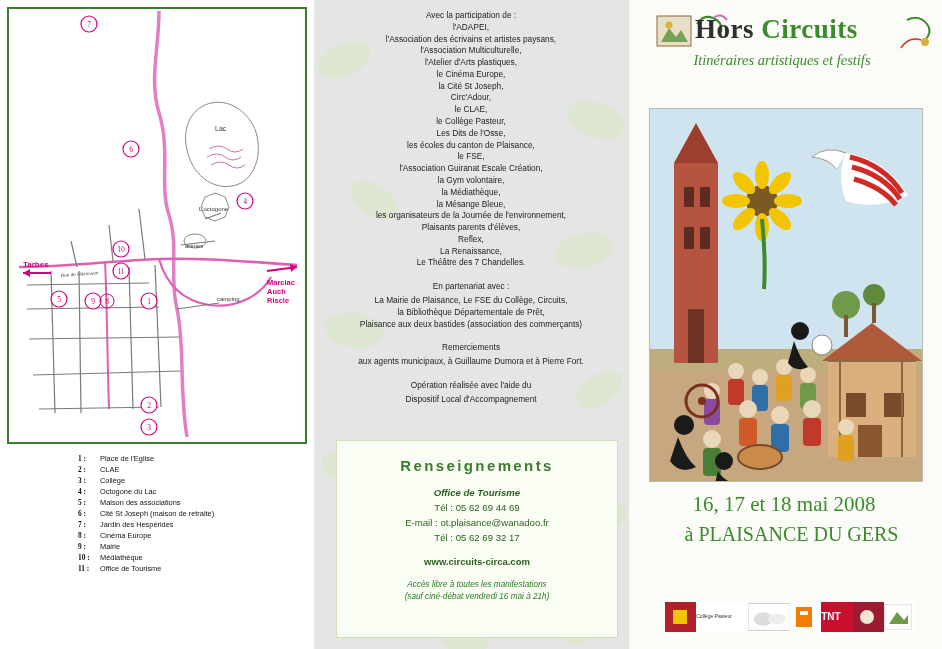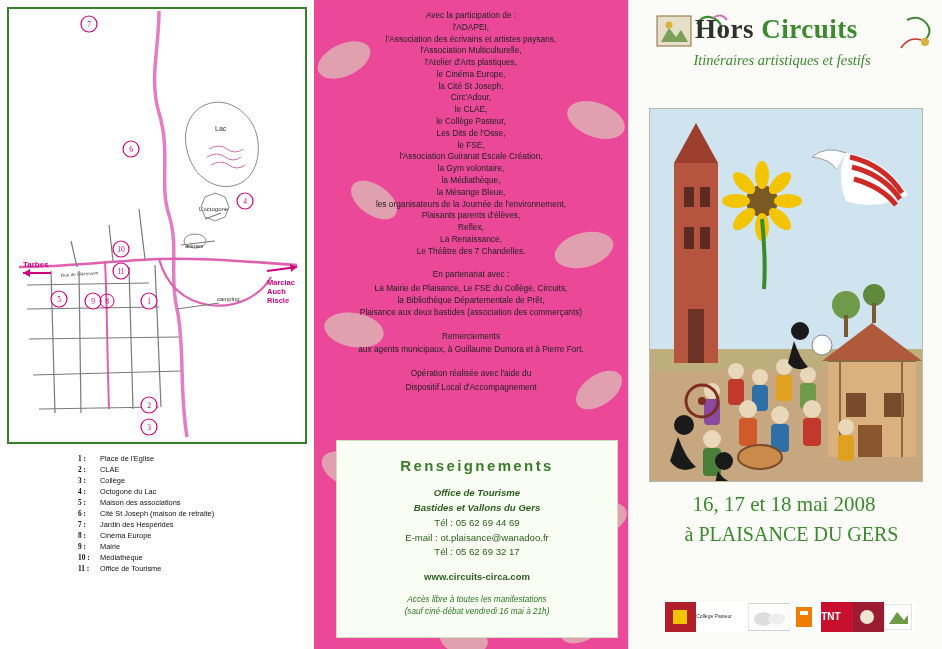--- a/index.html
+++ b/index.html
@@ -19,21 +19,21 @@
   }
   .map-inner{position:absolute;inset:0;overflow:hidden;}
   .legend{position:absolute;left:78px;top:455px;width:230px;}
   .legend-row{display:flex;font-size:7.4px;color:#111;line-height:1.0;margin-bottom:3.6px;}
   .legend-num{width:22px;color:#111;font-weight:bold;font-family:"Liberation Serif",serif;}
   .legend-txt{flex:1;font-family:"Liberation Sans",sans-serif;}
 
   
   .mid-panel{
     position:absolute;left:314px;top:0;width:314px;height:649px;
-    background:#ec4899;
+    background:#e5e5e5;
   }
   .leaf-bg{position:absolute;inset:0;overflow:hidden;opacity:.55;}
   .mid-inner{position:absolute;left:0;top:0;width:314px;height:649px;}
   .credits{
     position:absolute;left:16px;top:10px;width:282px;
     text-align:center;font-size:8.3px;color:#222;line-height:1.42;
     font-family:"Liberation Sans",sans-serif;
   }
   .credits .lead{margin-bottom:0;}
   .credits .head{margin-top:12px;margin-bottom:2px;}
@@ -240,20 +240,21 @@
         <div>l'ADAPEI,</div>
         <div>l'Association des écrivains et artistes paysans,</div>
         <div>l'Association Multiculturelle,</div>
         <div>l'Atelier d'Arts plastiques,</div>
         <div>le Cinéma Europe,</div>
         <div>la Cité St Joseph,</div>
         <div>Circ'Adour,</div>
         <div>le CLAE,</div>
         <div>le Collège Pasteur,</div>
         <div>Les Dits de l'Osse,</div>
+        <div>les écoles du canton de Plaisance,</div>
         <div>le FSE,</div>
         <div>l'Association Guiranat Escale Création,</div>
         <div>la Gym volontaire,</div>
         <div>la Médiathèque,</div>
         <div>la Mésange Bleue,</div>
         <div>les organisateurs de la Journée de l'environnement,</div>
         <div>Plaisants parents d'élèves,</div>
         <div>Reflex,</div>
         <div>La Renaissance,</div>
         <div>Le Théâtre des 7 Chandelles.</div>
@@ -267,21 +268,20 @@
         <div>aux agents municipaux, à Guillaume Dumora et à Pierre Fort.</div>
 
         <div class="head">Opération réalisée avec l'aide du</div>
         <div>Dispositif Local d'Accompagnement</div>
       </div>
 
       <div class="rens-box">
         <div class="rens-title">Renseignements</div>
         <div class="rens-body">
           <div class="b">Office de Tourisme</div>
-          <div class="b">Bastides et Vallons du Gers</div>
           <div>Tél : 05 62 69 44 69</div>
           <div>E-mail : ot.plaisance@wanadoo.fr</div>
           <div>Tél : 05 62 69 32 17</div>
         </div>
         <div class="rens-url">www.circuits-circa.com</div>
         <div class="rens-foot">
           <div>Accès libre à toutes les manifestations</div>
           <div>(sauf ciné-débat vendredi 16 mai à 21h)</div>
         </div>
       </div>

